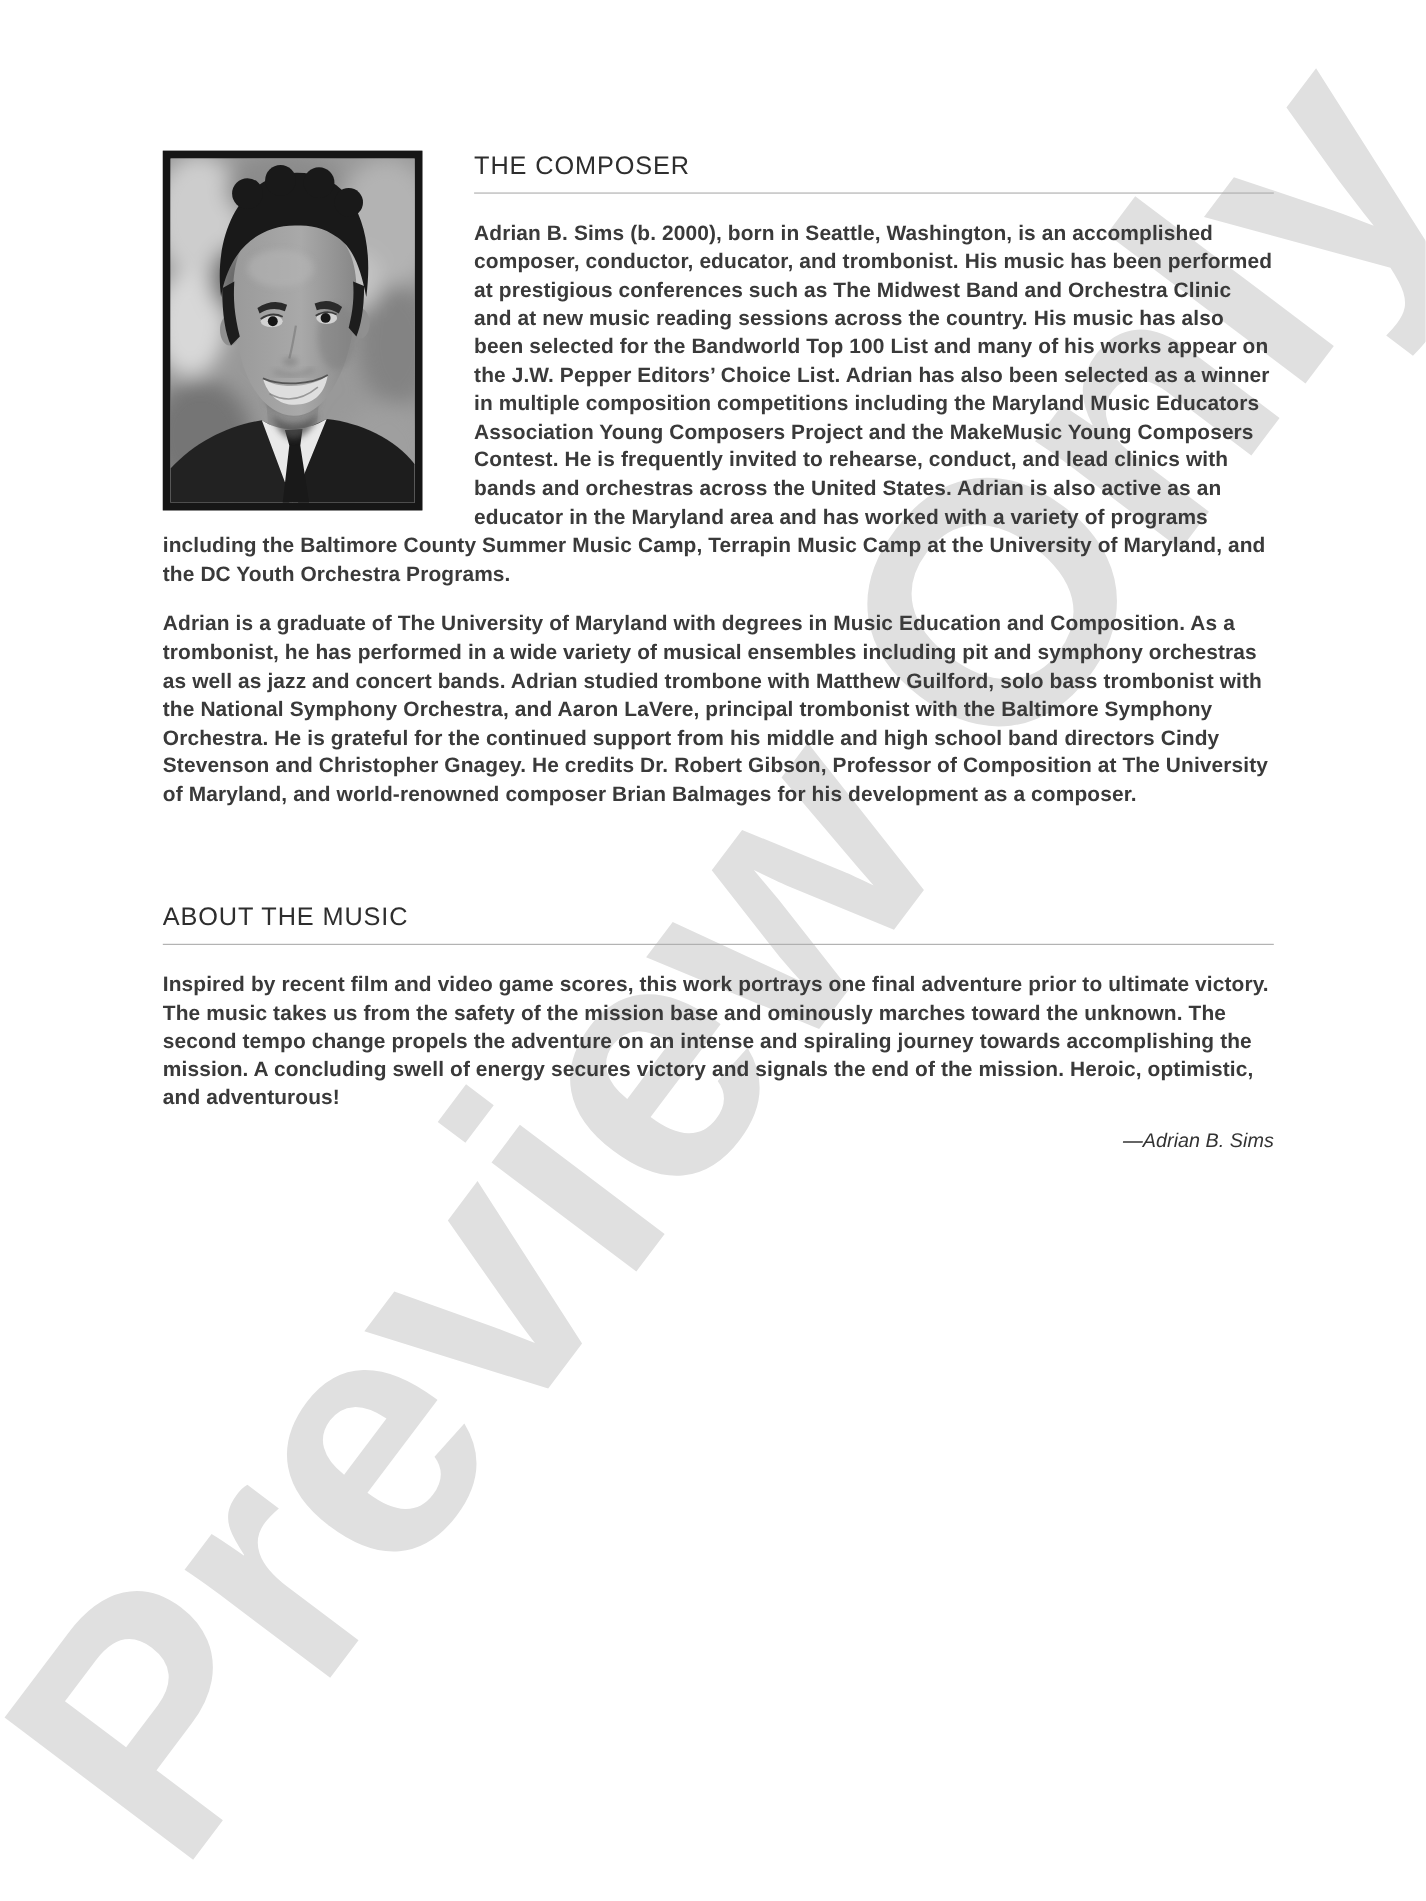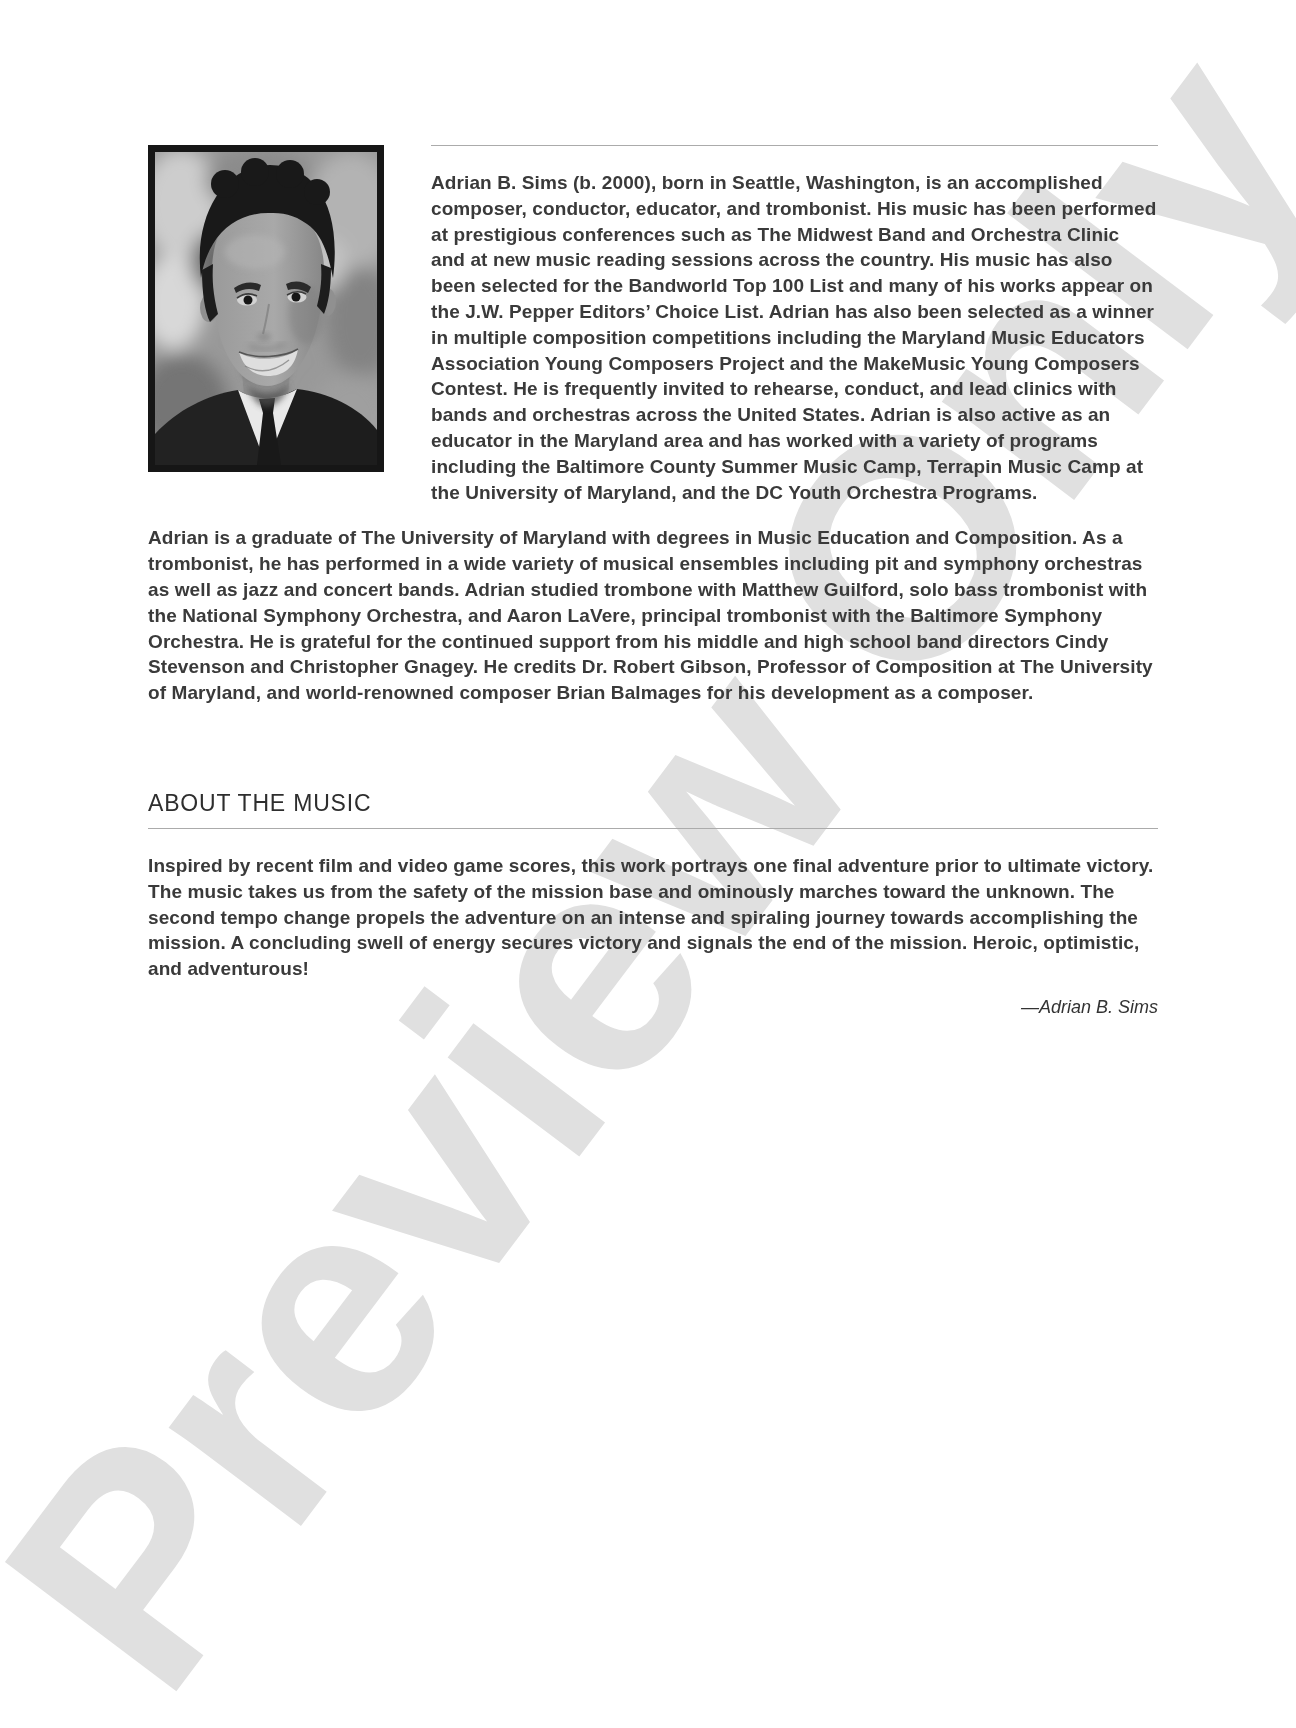--- a/index.html
+++ b/index.html
@@ -167,20 +167,21 @@
         <path d="M94 194 q19 7 36 -2" stroke="#6e6e6e" stroke-width="4" fill="none" opacity="0.5" filter="url(#b3)"></path>
 
         <path d="M84 200 C96 210 130 209 143 197 C140 216 128 224 113 224 C98 224 88 214 84 200 Z" fill="#dedede"></path>
         <path d="M84 200 C100 207 128 206 143 197" stroke="#555555" stroke-width="1.6" fill="none"></path>
         <path d="M90 214 q22 12 44 -6" stroke="#7a7a7a" stroke-width="1.4" fill="none" opacity="0.7"></path>
 
         <path d="M92 233 C102 244 124 244 134 231 C131 249 116 255 112 255 C104 255 96 246 92 233 Z" fill="#4f4f4f" opacity="0.75" filter="url(#b3)"></path>
       </svg>
     </figure>
 
+    <h2 class="section-heading">THE COMPOSER</h2>
     <div class="rule"></div>
 
     <p class="body-text">Adrian B. Sims (b. 2000), born in Seattle, Washington, is an accomplished composer, conductor, educator, and trombonist. His music has been performed at prestigious conferences such as The Midwest Band and Orchestra Clinic and at new music reading sessions across the country. His music has also been selected for the Bandworld Top 100 List and many of his works appear on the J.W. Pepper Editors’ Choice List. Adrian has also been selected as a winner in multiple composition competitions including the Maryland Music Educators Association Young Composers Project and the MakeMusic Young Composers Contest. He is frequently invited to rehearse, conduct, and lead clinics with bands and orchestras across the United States. Adrian is also active as an educator in the Maryland area and has worked with a variety of programs including the Baltimore County Summer Music Camp, Terrapin Music Camp at the University of Maryland, and the DC Youth Orchestra Programs.</p>
     <p class="body-text follow">Adrian is a graduate of The University of Maryland with degrees in Music Education and Composition. As a trombonist, he has performed in a wide variety of musical ensembles including pit and symphony orchestras as well as jazz and concert bands. Adrian studied trombone with Matthew Guilford, solo bass trombonist with the National Symphony Orchestra, and Aaron LaVere, principal trombonist with the Baltimore Symphony Orchestra. He is grateful for the continued support from his middle and high school band directors Cindy Stevenson and Christopher Gnagey. He credits Dr. Robert Gibson, Professor of Composition at The University of Maryland, and world-renowned composer Brian Balmages for his development as a composer.</p>
   </section>
 
   <section class="music-section">
     <h2 class="section-heading">ABOUT THE MUSIC</h2>
     <div class="rule"></div>
 

